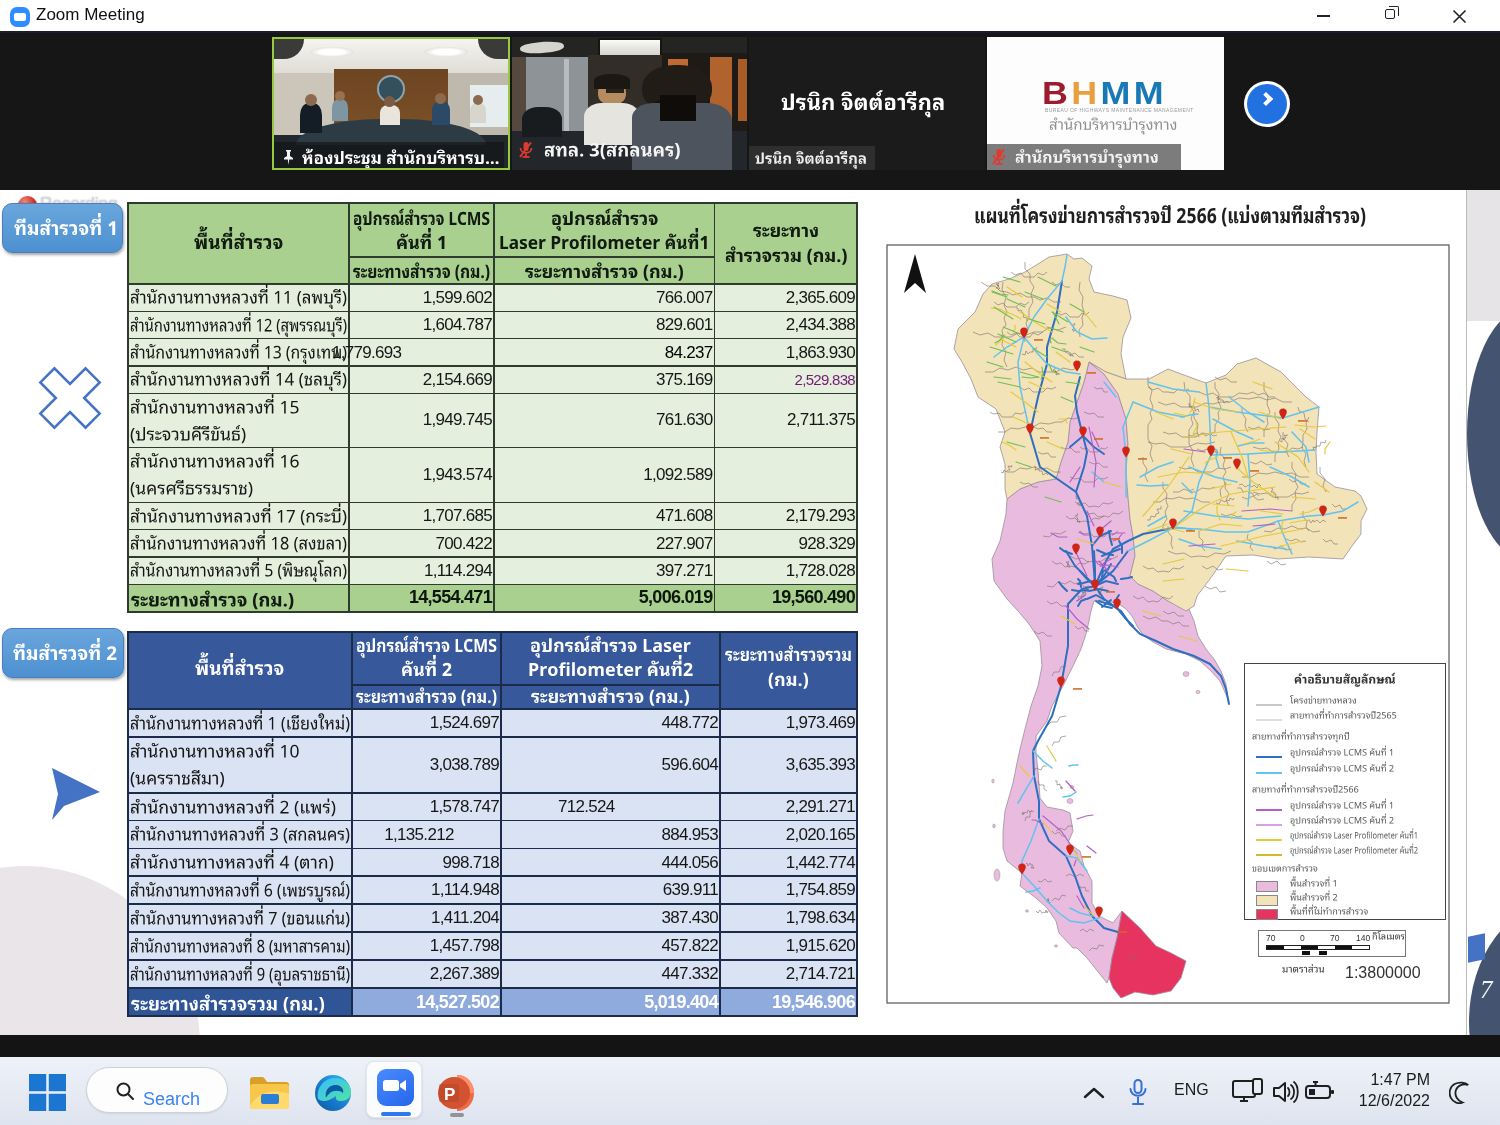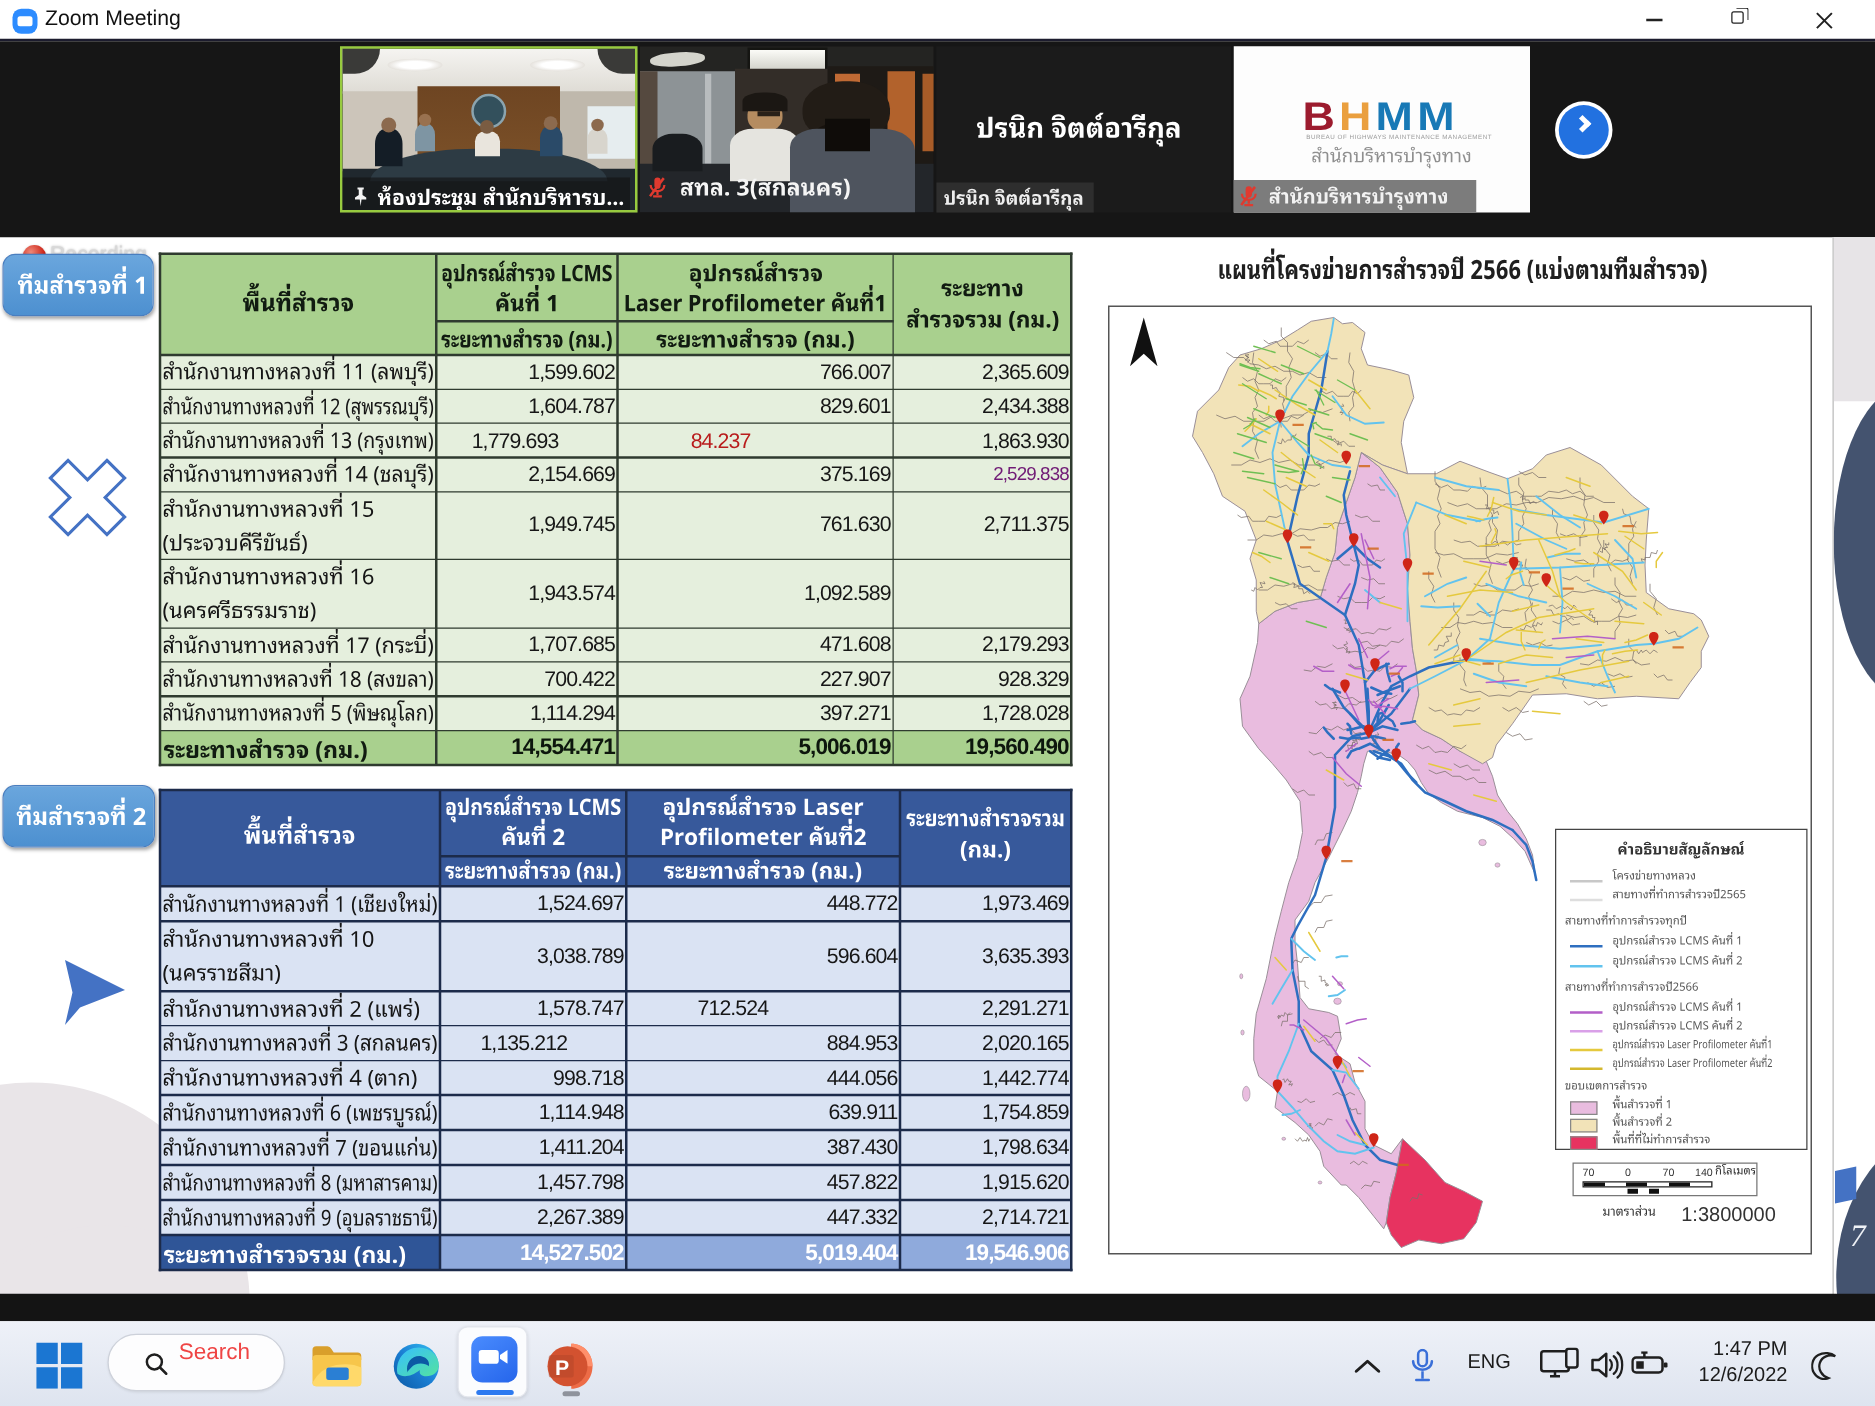--- a/index.html
+++ b/index.html
@@ -610,22 +610,22 @@
           <use href="#g63" x="10862"></use>
           <use href="#g62" x="11334"></use>
           <use href="#g50" x="11334"></use>
           <use href="#g68" x="11853"></use>
           <use href="#g52" x="12189"></use>
           <use href="#g60" x="12843"></use>
           <use href="#g64" x="13545"></use>
         </g>
       </svg>
     </div>
-    <div class="abs" style="left:332.0px;top:338.6px;width:160px;height:27.3px;line-height:27.3px;text-align:center;font-size:17px;letter-spacing:-0.7px;color:#161616;font-weight:normal">1,779.693</div>
-    <div class="abs" style="left:552.5px;top:338.6px;width:160px;height:27.3px;line-height:27.3px;text-align:left;font-size:17px;letter-spacing:-0.7px;color:#b91c1c;font-weight:normal">84.237</div>
+    <div class="abs" style="left:332.0px;top:338.6px;width:160px;height:27.3px;line-height:27.3px;text-align:left;font-size:17px;letter-spacing:-0.7px;color:#161616;font-weight:normal">1,779.693</div>
+    <div class="abs" style="left:552.5px;top:338.6px;width:160px;height:27.3px;line-height:27.3px;text-align:right;font-size:17px;letter-spacing:-0.7px;color:#000000;font-weight:normal">84.237</div>
     <div class="abs" style="left:695.0px;top:338.6px;width:160px;height:27.3px;line-height:27.3px;text-align:right;font-size:17px;letter-spacing:-0.7px;color:#161616;font-weight:normal">1,863.930</div>
     <div class="abs" style="left:129.5px;top:367.3px">
       <svg width="217.0" height="23.6" style="display:block;overflow:visible">
         <g transform="translate(0,18.4) scale(0.01696,0.01750)" fill="#161616">
           <use href="#g45" x="0"></use>
           <use href="#g46" x="575"></use>
           <use href="#g47" x="996"></use>
           <use href="#g48" x="1620"></use>
           <use href="#g49" x="1620"></use>
           <use href="#g50" x="2236"></use>
@@ -2414,21 +2414,21 @@
 <rect x="0" y="0" width="17.2" height="17.2" fill="#1b76d2"></rect>
       <rect x="19.8" y="0" width="17.2" height="17.2" fill="#1b76d2"></rect>
 <rect x="0" y="19.8" width="17.2" height="17.2" fill="#1b76d2"></rect>
       <rect x="19.8" y="19.8" width="17.2" height="17.2" fill="#1b76d2"></rect>
     </svg>
     <div class="abs" style="left:86px;top:1067px;width:142px;height:46px;border-radius:23px;background:#fdfdfe;border:1px solid #cdd1da;box-shadow:0 1px 2px rgba(0,0,0,.08)">
 <svg class="abs" style="left:28px;top:13px" width="20" height="20" viewBox="0 0 20 20">
         <circle cx="8.5" cy="8.5" r="6" fill="none" stroke="#1f1f1f" stroke-width="2"></circle>
         <line x1="13" y1="13" x2="18" y2="18" stroke="#1f1f1f" stroke-width="2" stroke-linecap="round"></line>
       </svg>
-<div class="abs" style="left:56px;top:3px;font-size:18px;color:#ef4444">Search</div>
+<div class="abs" style="left:56px;top:21px;font-size:18px;color:#3b82f6">Search</div>
     </div>
     <svg class="abs" style="left:249px;top:1076px" width="41" height="34" viewBox="0 0 41 34">
 <path d="M1,4 Q1,1 4,1 L13,1 Q15,1 16,3 L18,6 L37,6 Q40,6 40,9 L40,12 L1,12 Z" fill="#d99f2b"></path>
 <rect x="1" y="8" width="39" height="25" rx="3" fill="#f7c64b"></rect>
 <path d="M1,30 Q8,18 20,16 Q32,14 40,18 L40,30 Q40,33 37,33 L4,33 Q1,33 1,30Z" fill="#ffd96a"></path>
 <rect x="12" y="18" width="18" height="10" rx="2" fill="#2a7fd4"></rect>
     </svg>
     <svg class="abs" style="left:314px;top:1074px" width="38" height="38" viewBox="0 0 38 38">
 <defs>
         <linearGradient id="edg1" x1="0" y1="1" x2="1" y2="0">

